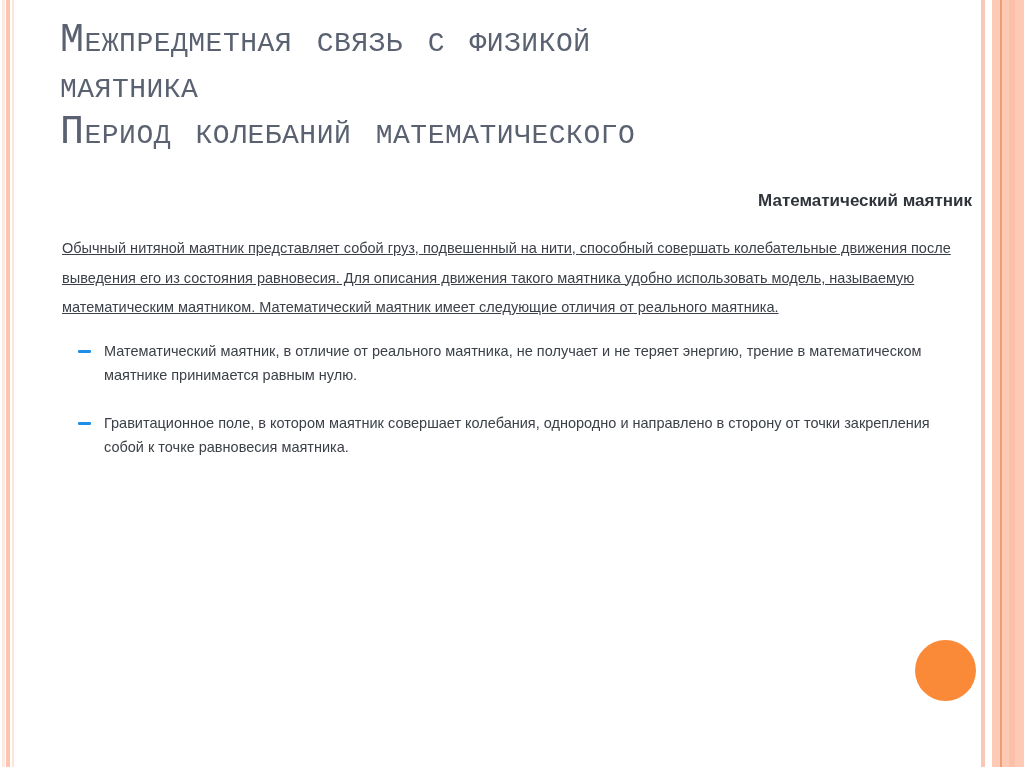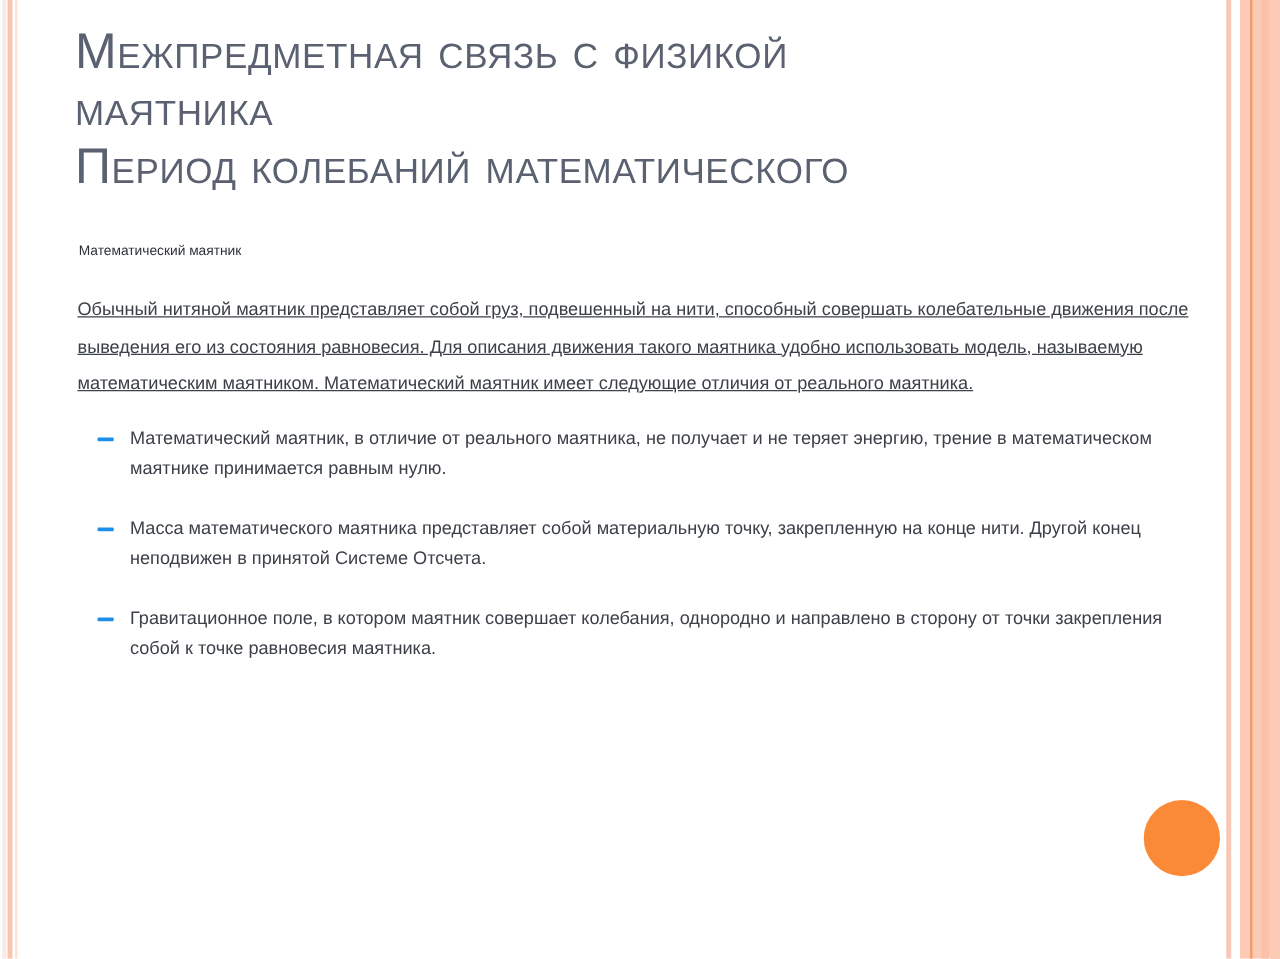--- a/index.html
+++ b/index.html
@@ -43,44 +43,45 @@
     .right-band-shade {
       position: absolute; top: 0; bottom: 0; left: 1009px; width: 6px;
       background: #fbc0a8;
     }
 
     .slide-title {
       position: absolute;
       left: 60px;
       top: 18px;
       width: 900px;
-      font-family: Liberation Sans, sans-serif;
+      font-family: Liberation Mono, monospace;
       font-size: 40px;
       line-height: 46px;
       color: #5a6170;
       font-variant: small-caps;
       letter-spacing: 0.5px;
       margin: 0;
       font-weight: normal;
     }
     .slide-title .line { display: block; white-space: nowrap; }
 
     .content {
       position: absolute;
       left: 62px;
       top: 190px;
       width: 910px;
       color: #3b3f46;
     }
     .section-heading {
-      font-size: 11px;
-      font-weight: normal;
+      font-size: 17px;
+      font-weight: bold;
       color: #2f333a;
       margin: 0 0 22px 1px;
       line-height: 22px;
+      text-align: right;
     }
     .intro {
       font-size: 14.5px;
       line-height: 29.5px;
       margin: 0 0 10px 0;
       color: #3c4048;
       text-decoration: underline;
     }
     .bullets {
       list-style: none;
@@ -135,22 +136,18 @@
 <div class="content">
   <h2 class="section-heading">Математический маятник</h2>
   <p class="intro">Обычный нитяной маятник представляет собой груз, подвешенный на нити, способный совершать колебательные движения после выведения его из состояния равновесия. Для описания движения такого маятника удобно использовать модель, называемую математическим маятником. Математический маятник имеет следующие отличия от реального маятника.</p>
   <ul class="bullets">
     <li class="bullet">
       <span class="bullet-marker"></span>
       <span>Математический маятник, в отличие от реального маятника, не получает и не теряет энергию, трение в математическом маятнике принимается равным нулю.</span>
     </li>
     <li class="bullet">
       <span class="bullet-marker"></span>
-      <span>Масса математического маятника представляет собой материальную точку, закрепленную на конце нити. Другой конец неподвижен в принятой Системе Отсчета.</span>
-    </li>
-    <li class="bullet">
-      <span class="bullet-marker"></span>
       <span>Гравитационное поле, в котором маятник совершает колебания, однородно и направлено в сторону от точки закрепления собой к точке равновесия маятника.</span>
     </li>
   </ul>
 </div>
 
 <div class="orange-dot"></div>
 
 </body></html>

